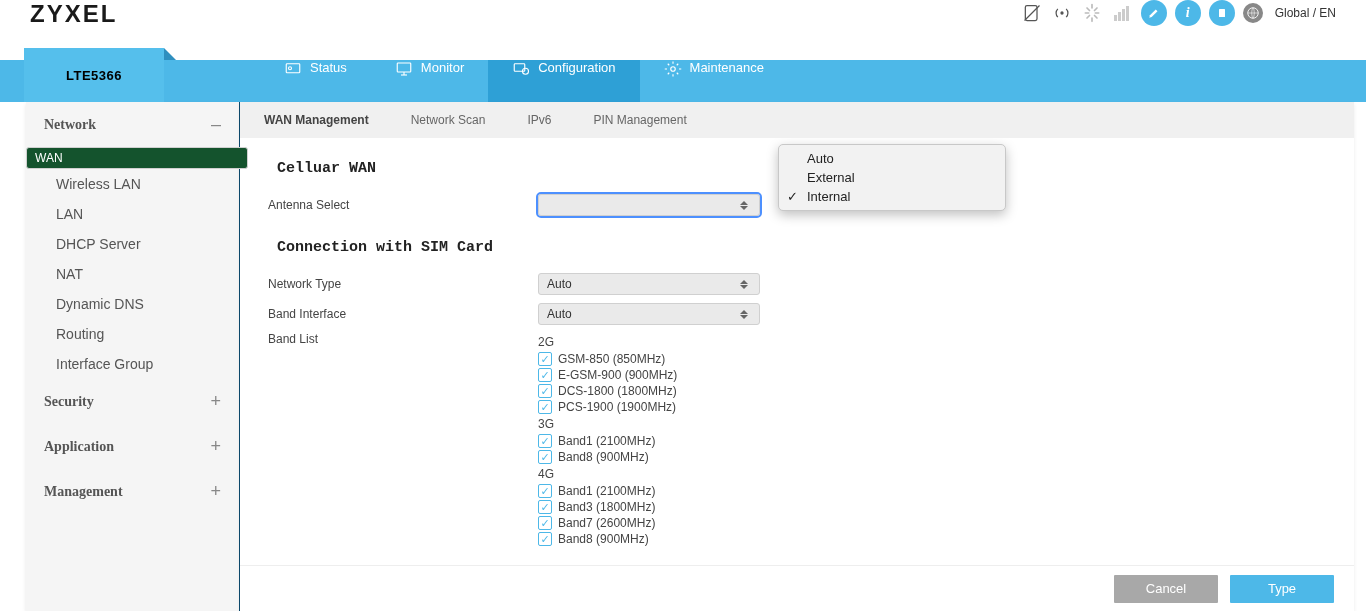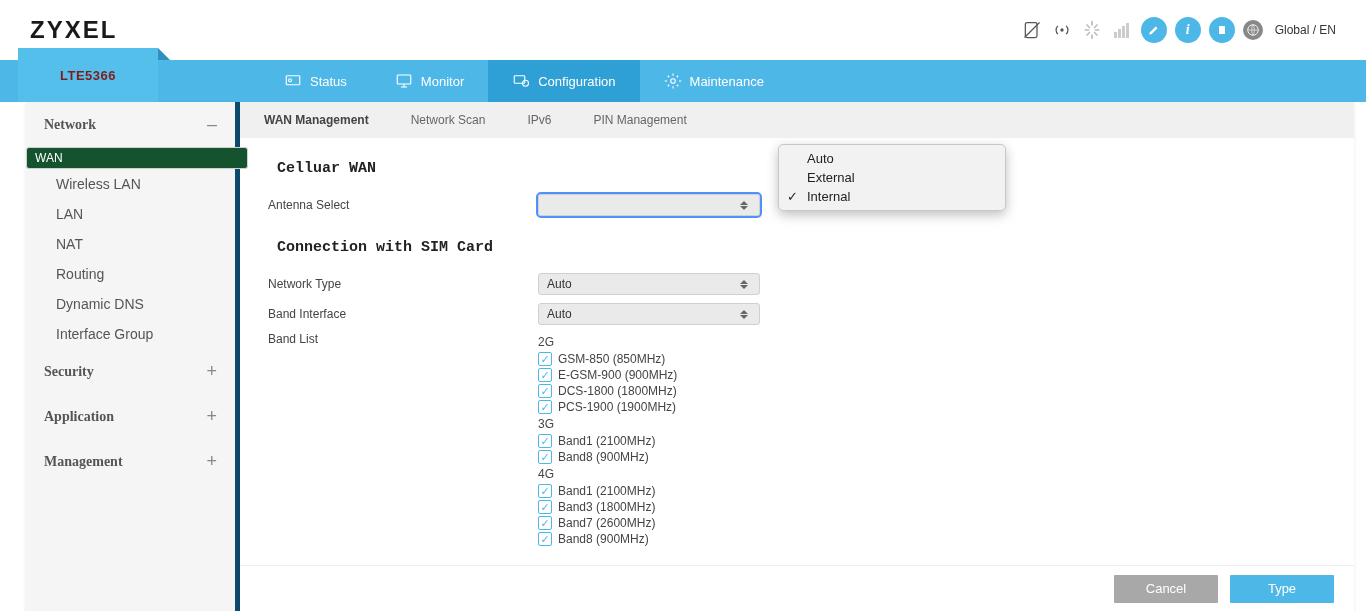--- a/index.html
+++ b/index.html
@@ -1,40 +1,40 @@
 <!DOCTYPE html>
 <html><head>
 <meta charset="utf-8">
 <style>
   * { box-sizing: border-box; margin: 0; padding: 0; }
   body { font-family: Arial, Helvetica, sans-serif; font-size: 13px; color: #333; background: #fff; width: 1366px; height: 611px; overflow: hidden; }
   
-  .header { height: 60px; display: flex; align-items: center; justify-content: space-between; padding: 0 30px; }
+  .header { height: 60px; display: flex; align-items: flex-start; justify-content: space-between; padding: 0 30px; }
   .logo { font-family: Arial Black, Arial, sans-serif; font-size: 24px; font-weight: 900; letter-spacing: 2px; color: #1a1a1a; }
   .header-right { display: flex; align-items: center; gap: 8px; }
   .hicon { width: 22px; height: 22px; display: inline-flex; align-items: center; justify-content: center; color: #666; }
   .hicon svg { width: 20px; height: 20px; }
   .hicon-circle { width: 26px; height: 26px; border-radius: 50%; background: #4db8e8; display: inline-flex; align-items: center; justify-content: center; color: #fff; font-weight: bold; font-size: 14px; font-style: italic; font-family: Georgia, serif; }
   .hicon-globe { width: 20px; height: 20px; border-radius: 50%; background: #888; display: inline-flex; align-items: center; justify-content: center; }
   .lang { font-size: 12px; color: #333; margin-left: 4px; }
   .sigbar { display:inline-flex; align-items:flex-end; gap:1px; }
   .sigbar span { width:3px; background:#ccc; }
   .sigbar span:nth-child(1){height:6px}.sigbar span:nth-child(2){height:9px}.sigbar span:nth-child(3){height:12px}.sigbar span:nth-child(4){height:15px}
 
   .app { position: relative; }
   .topnav { height: 42px; background: #4db8e8; display: flex; align-items: stretch; padding-left: 200px; }
-  .device-tab { position: absolute; top: -12px; left: 18px; width: 140px; height: 54px; background: #55bfec; color: #7f1d1d; font-weight: bold; font-size: 13px; display: flex; align-items: center; justify-content: center; letter-spacing: 0.5px; }
+  .device-tab { position: absolute; top: -12px; left: 24px; width: 140px; height: 54px; background: #55bfec; color: #000000; font-weight: bold; font-size: 13px; display: flex; align-items: center; justify-content: center; letter-spacing: 0.5px; }
   .device-tab::after { content:''; position:absolute; right:-12px; top:0; width:0; height:0; border-top:12px solid transparent; border-left:12px solid #2f8fbf; }
-  .nav-item { display: flex; align-items: center; gap: 8px; padding: 0 24px; color: #fff; font-size: 13px; cursor: pointer; }
+  .nav-item { display: flex; gap: 8px; padding: 0 24px; color: #fff; font-size: 13px; cursor: pointer; }
   .nav-item.active { background: #2ea0d6; }
   .nav-icon { width:18px; height:18px; display:inline-flex; align-items:center; justify-content:center; }
   .nav-icon svg{width:18px;height:18px;stroke:#fff;fill:none;stroke-width:1.5}
 
   .body { display: flex; height: 509px; }
-  .sidebar { width: 214px; background: #f5f5f5; border-right: 5px solid #0c4a6e; margin-left: 26px; box-shadow: 0 2px 4px rgba(0,0,0,0.1); }
+  .sidebar { width: 214px; background: #f5f5f5; border-right: 1px solid #0c4a6e; margin-left: 26px; box-shadow: 0 2px 4px rgba(0,0,0,0.1); }
   .side-section { }
   .side-head { display:flex; align-items:center; justify-content:space-between; padding: 12px 18px; font-weight:bold; color:#555; font-family: Georgia, 'Times New Roman', serif; font-size:14px; cursor:pointer; }
   .side-head .pm { color:#888; font-size:18px; font-weight:normal; font-family: Arial, sans-serif; }
   .side-item { padding: 7px 18px 7px 30px; color:#555; font-size:14px; cursor:pointer; }
   .side-item.sel { background:#14532d; color:#fff; }
   
   .main { flex:1; background:#fff; box-shadow: 0 2px 4px rgba(0,0,0,0.08); margin-right:12px; display:flex; flex-direction:column; }
   .subtabs { height:36px; display:flex; align-items:center; background:#f0f0f0; padding: 0 20px; gap: 34px; }
   .subtab { font-size:12px; color:#666; cursor:pointer; padding: 10px 4px; }
   .subtab.active { font-weight:bold; color:#444; }
@@ -170,23 +170,24 @@
   <div class="body">
     <div class="sidebar">
       <div class="side-section">
         <div class="side-head">
           <span>Network</span>
           <span class="pm">–</span>
         </div>
         <div class="side-item sel">WAN</div>
         <div class="side-item">Wireless LAN</div>
         <div class="side-item">LAN</div>
+        <div class="side-item">DHCP Server</div>
         <div class="side-item">NAT</div>
+        <div class="side-item">Dynamic DNS</div>
         <div class="side-item">Routing</div>
-        <div class="side-item">Dynamic DNS</div>
         <div class="side-item">Interface Group</div>
       </div>
       <div class="side-head">
         <span>Security</span>
         <span class="pm">+</span>
       </div>
       <div class="side-head">
         <span>Application</span>
         <span class="pm">+</span>
       </div>

